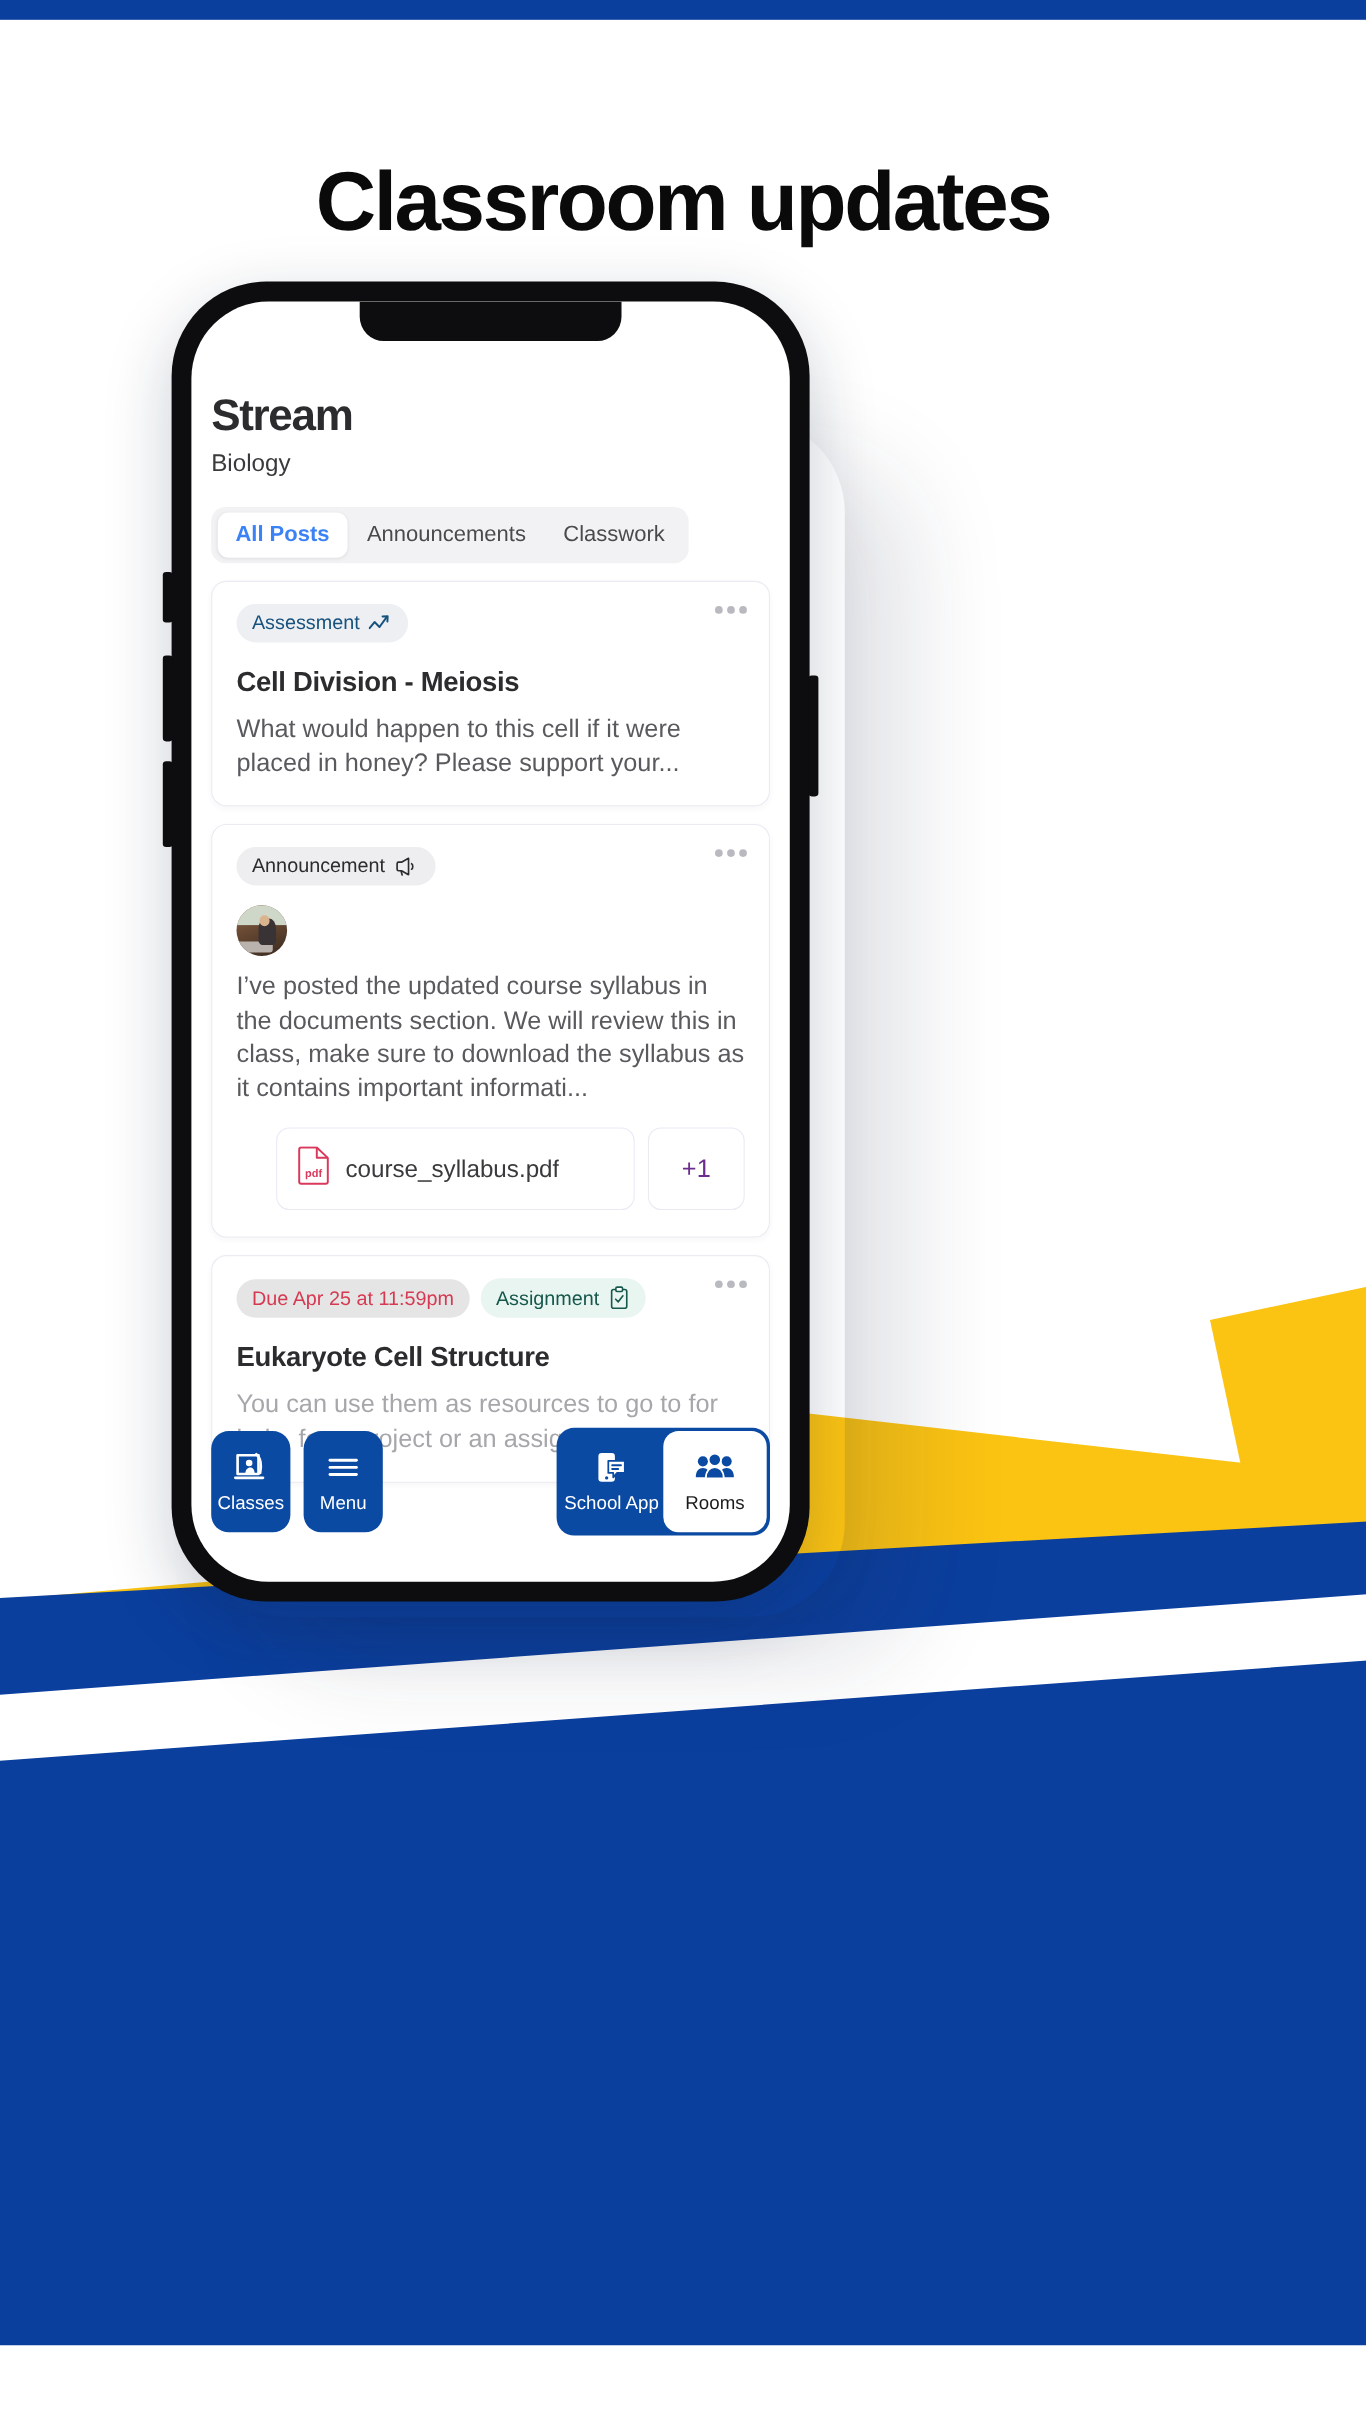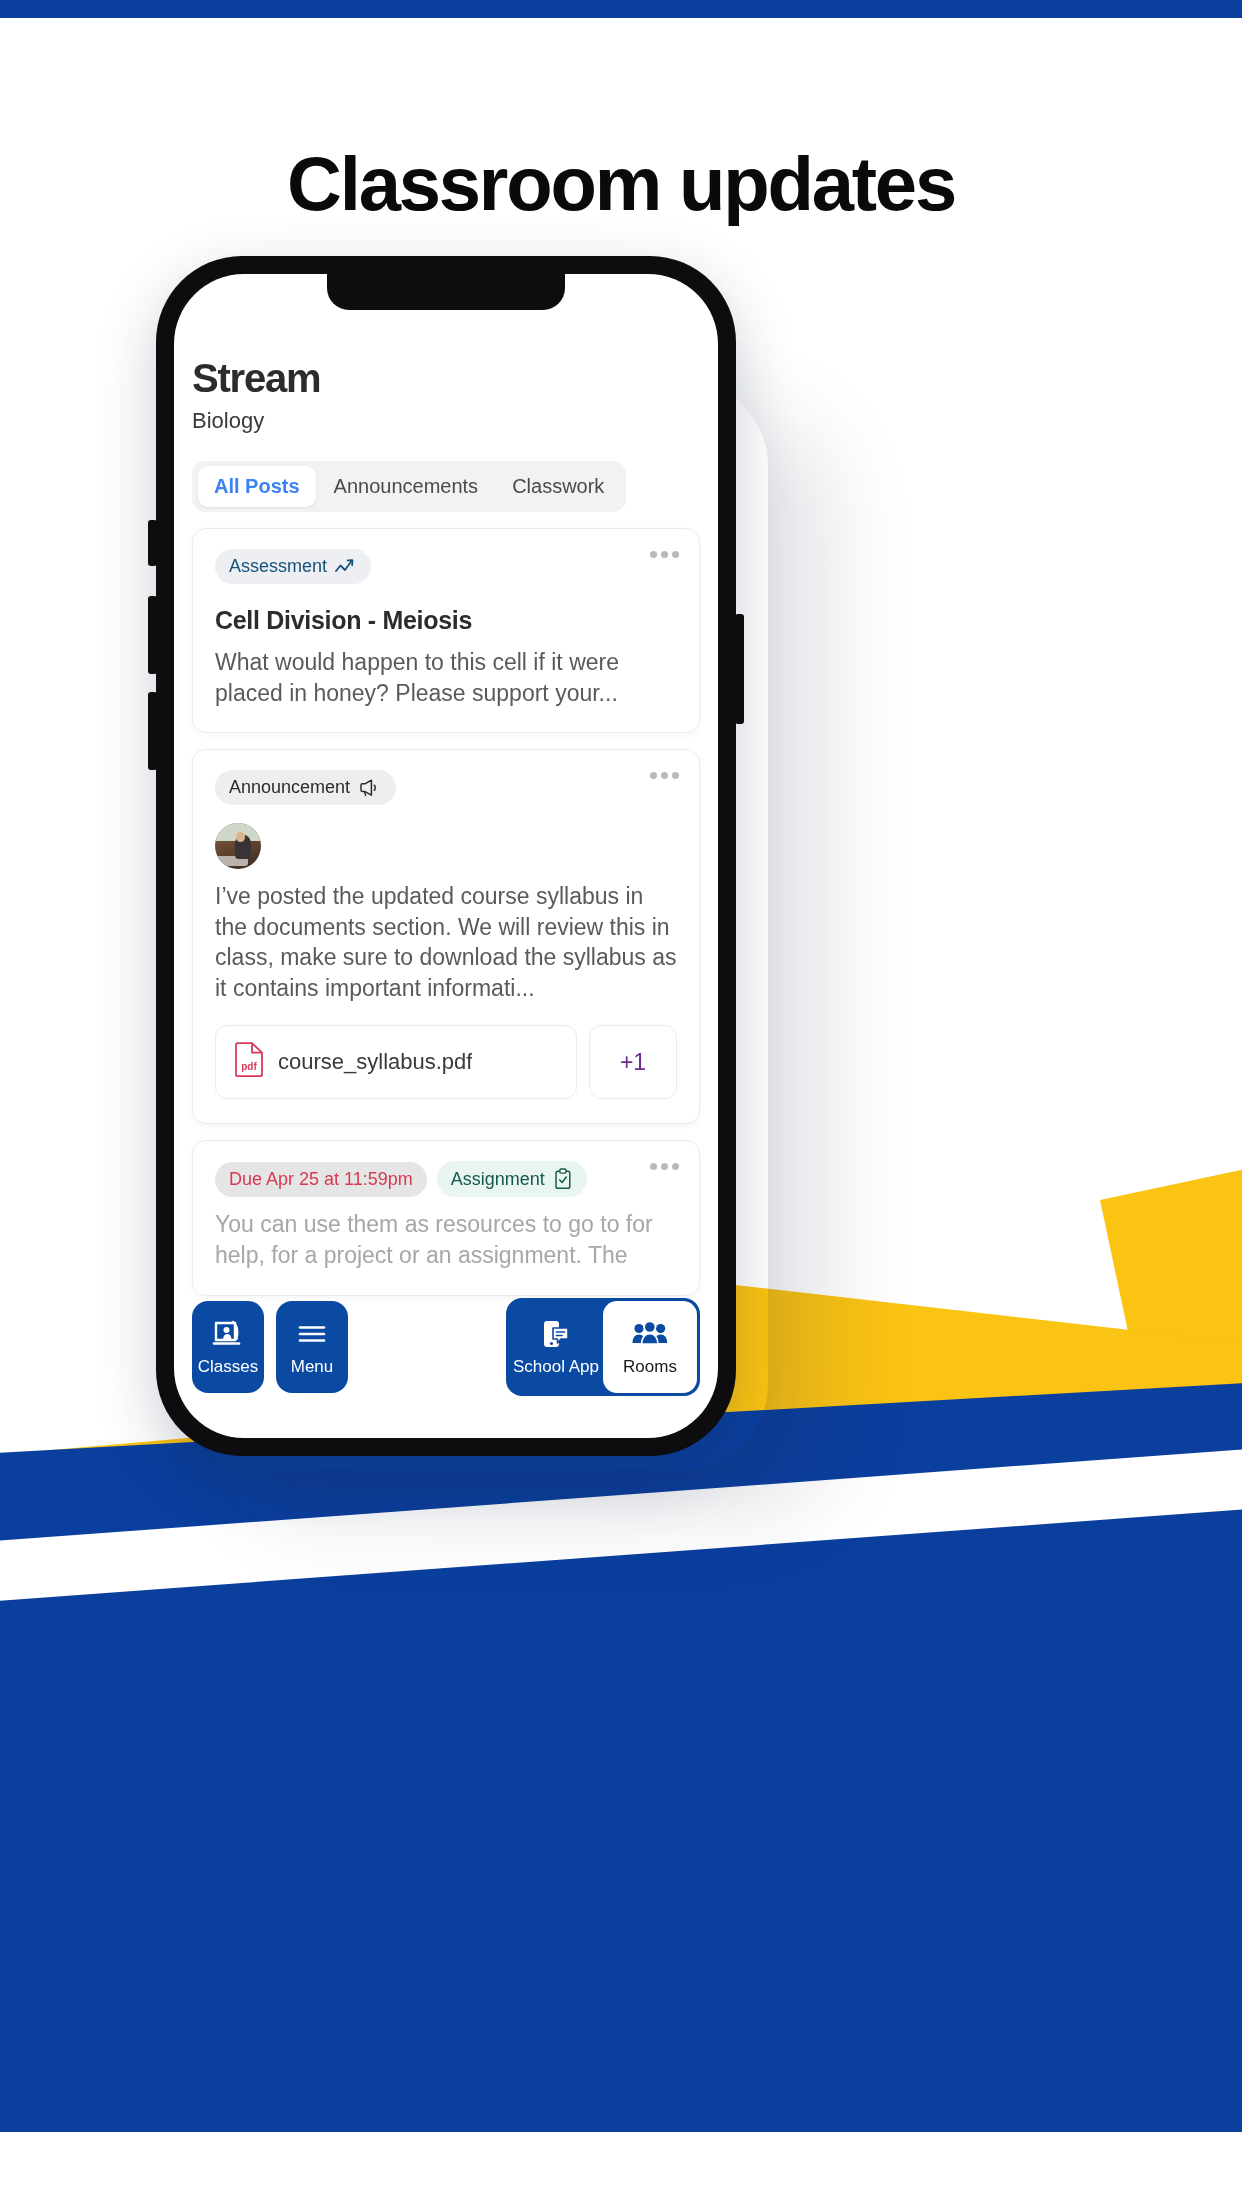--- a/index.html
+++ b/index.html
@@ -210,20 +210,21 @@
     display: flex;
     gap: 12px;
     align-items: stretch;
   }
   .attach {
     flex: 1;
     display: flex; align-items: center; gap: 14px;
     border: 1px solid #ece9f4;
     border-radius: 12px;
     padding: 16px 18px;
+    margin-left: 36px;
   }
   .attach-name {
     font-size: 22px; color: #3a3a3c;
     white-space: nowrap; overflow: hidden; text-overflow: ellipsis;
   }
   .attach-more {
     width: 88px;
     display: flex; align-items: center; justify-content: center;
     border: 1px solid #ece9f4;
     border-radius: 12px;
@@ -403,20 +404,21 @@
             <span>Assignment</span>
             <span>
               <svg width="20" height="22" viewBox="0 0 20 24" fill="none">
                 <rect x="2.4" y="3.6" width="15" height="18.6" rx="2" stroke="#16584b" stroke-width="1.6"></rect>
                 <rect x="6.6" y="1.2" width="6.6" height="4.4" rx="1.2" stroke="#16584b" stroke-width="1.6" fill="#ffffff"></rect>
                 <path d="M6.4 13.2 L9 15.8 L13.6 9.8" stroke="#16584b" stroke-width="1.6" stroke-linecap="round" stroke-linejoin="round"></path>
               </svg>
             </span>
           </div>
         </div>
+        <div class="card-title">Eukaryote Cell Structure</div>
         <div class="card-body faded">You can use them as resources to go to for help, for a project or an assignment. The</div>
       </div>
 
     </div>
 
     <div class="botnav">
 
       <div class="nav-btn">
         <span class="nav-ico">
           <svg width="34" height="30" viewBox="0 0 34 30" fill="none">

